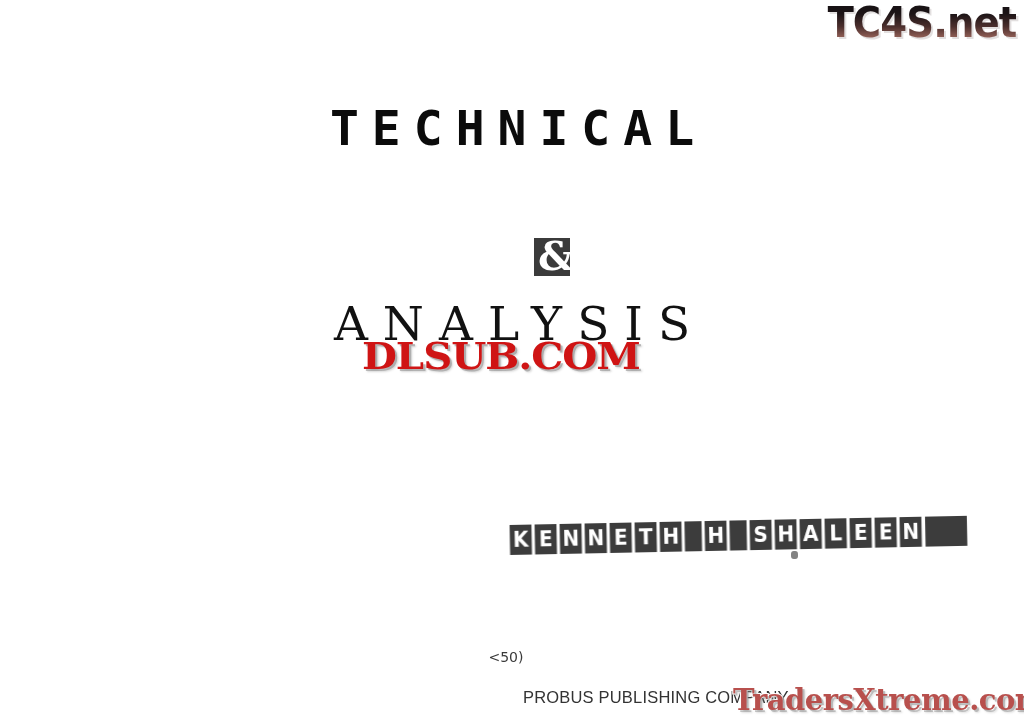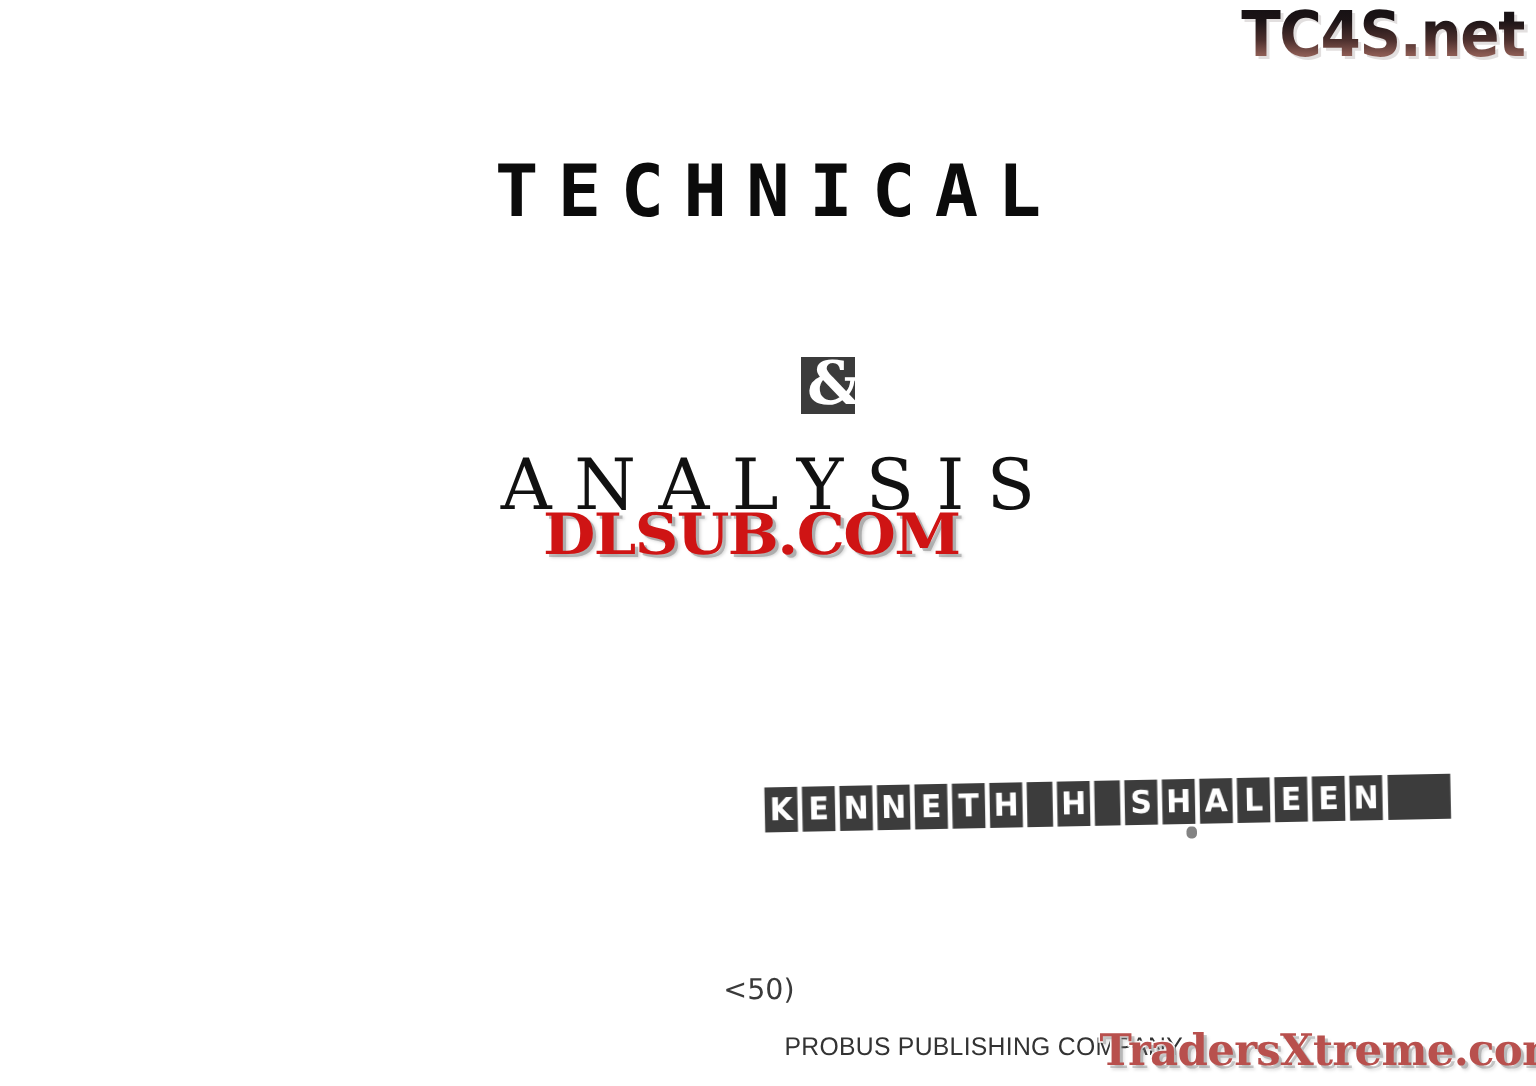--- a/index.html
+++ b/index.html
@@ -175,21 +175,21 @@
   }
 
   
   #page-mark {
     position: absolute;
     left: 0;
     top: 649px;
     width: 1012px;
     text-align: center;
     font-family: "DejaVu Sans", sans-serif;
-    font-size: 19px;
+    font-size: 14px;
     color: #3a3a3a;
     letter-spacing: 0px;
   }
 
   
   #publisher-line {
     position: absolute;
     left: 523px;
     top: 688px;
     font-family: "Liberation Sans", sans-serif;

